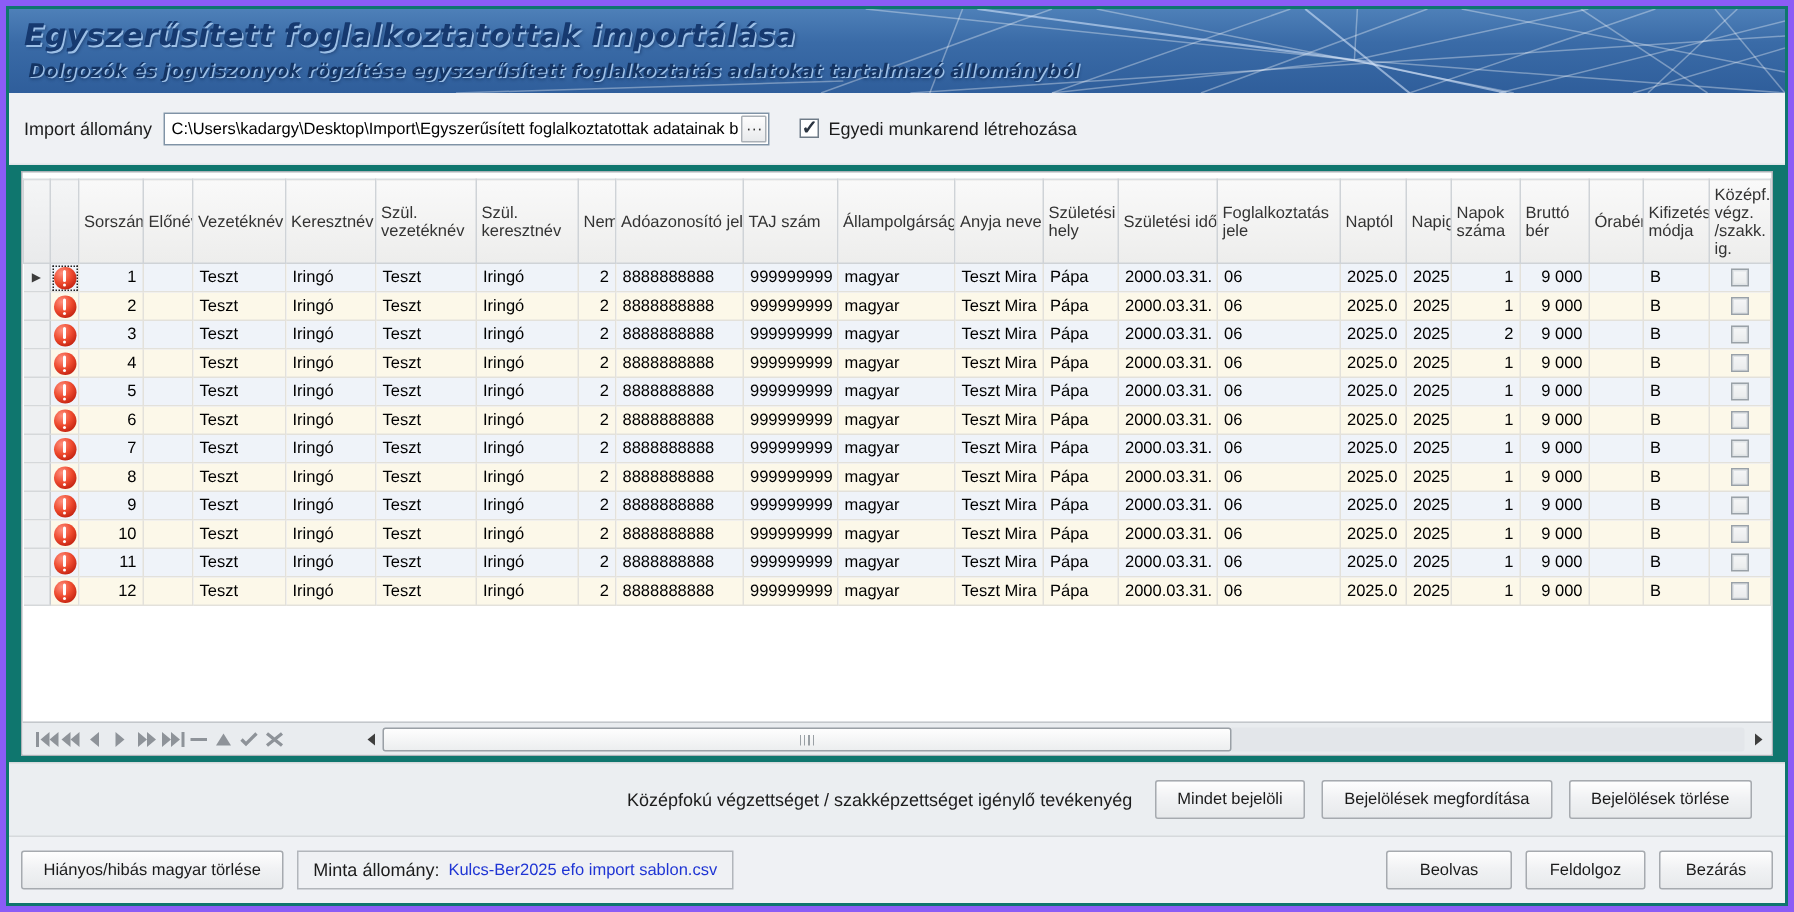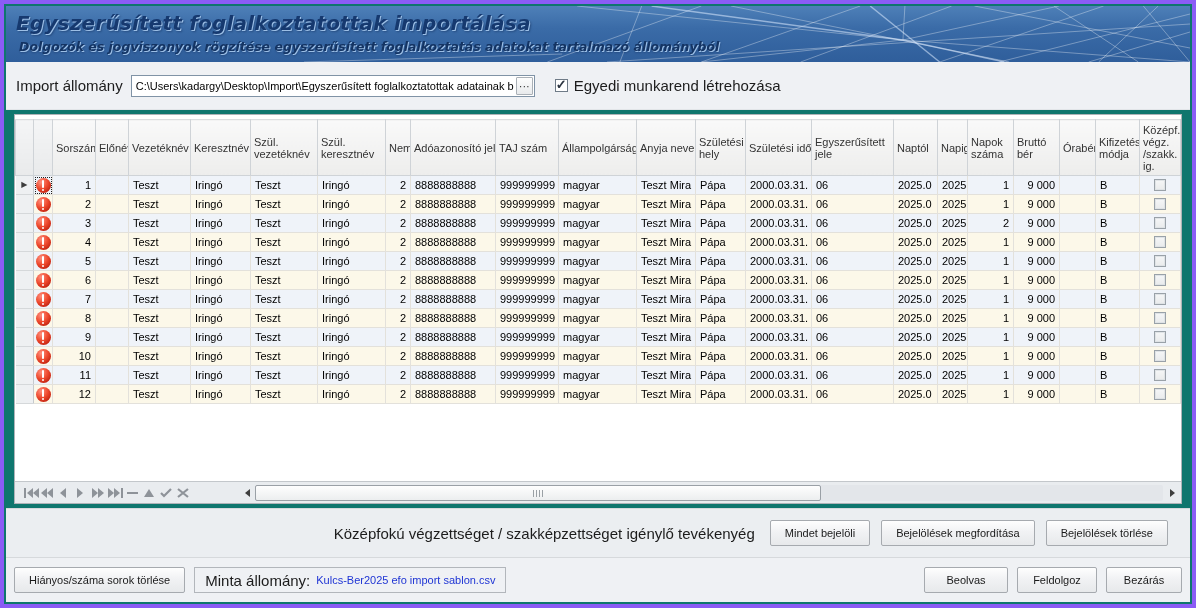--- a/index.html
+++ b/index.html
@@ -28,21 +28,21 @@
     font-family:"DejaVu Sans", sans-serif;
     font-size:12.5px; font-weight:bold; font-style:italic; color:#143463;
     text-shadow:1px 1px 0 #9cbfe6, 1px 2px 2px rgba(10,30,70,.3);
   }
   
   .toolbar {
     position:absolute; left:2px; right:2px; top:58px; height:48px;
     display:flex; align-items:center; padding-left:10px;
     border-bottom:1px solid #e2e5e8; background:#eff1f4;
   }
-  .lbl { font-size:15px; color:#1c1c1c; }
+  .lbl { font-size:12px; color:#1c1c1c; }
   .path-wrap { position:relative; margin-left:8px; }
   .path-input {
     width:404px; height:22px; border:1px solid #8093a6; background:#fff;
     font-family:"Liberation Sans",sans-serif; font-size:11px; color:#000;
     padding:0 20px 0 4px; outline:none;
   }
   .browse-btn {
     position:absolute; top:2px; right:2px; bottom:2px; width:17px;
     background:linear-gradient(180deg,#fdfdfd,#e8eaec);
     border:1px solid #aab0b6; border-radius:1px;
@@ -250,21 +250,21 @@
               <th>Szül.
 keresztnév</th>
               <th>Nem</th>
               <th>Adóazonosító jel</th>
               <th>TAJ szám</th>
               <th>Állampolgárság</th>
               <th>Anyja neve</th>
               <th>Születési
 hely</th>
               <th>Születési idő</th>
-              <th>Egyszerűsített
+              <th>Foglalkoztatás
 jele</th>
               <th>Naptól</th>
               <th>Napig</th>
               <th>Napok
 száma</th>
               <th>Bruttó
 bér</th>
               <th>Órabér</th>
               <th>Kifizetés
 módja</th>
@@ -652,21 +652,21 @@
   </div>
 
   <div class="sel-panel">
     <span class="lbl">Középfokú végzettséget / szakképzettséget igénylő tevékenyég</span>
     <span class="btn">Mindet bejelöli</span>
     <span class="btn">Bejelölések megfordítása</span>
     <span class="btn">Bejelölések törlése</span>
   </div>
 
   <div class="bottom-bar">
-    <span class="btn">Hiányos/száma sorok törlése</span>
+    <span class="btn">Hiányos/hibás magyar törlése</span>
     <span class="sample-box">
       <span class="lbl">Minta állomány:</span>
       <span class="sample-link">Kulcs-Ber2025 efo import sablon.csv</span>
     </span>
     <span class="spacer"></span>
     <span class="btn" style="width:84px">Beolvas</span>
     <span class="btn" style="width:80px">Feldolgoz</span>
     <span class="btn" style="width:76px">Bezárás</span>
   </div>
 

